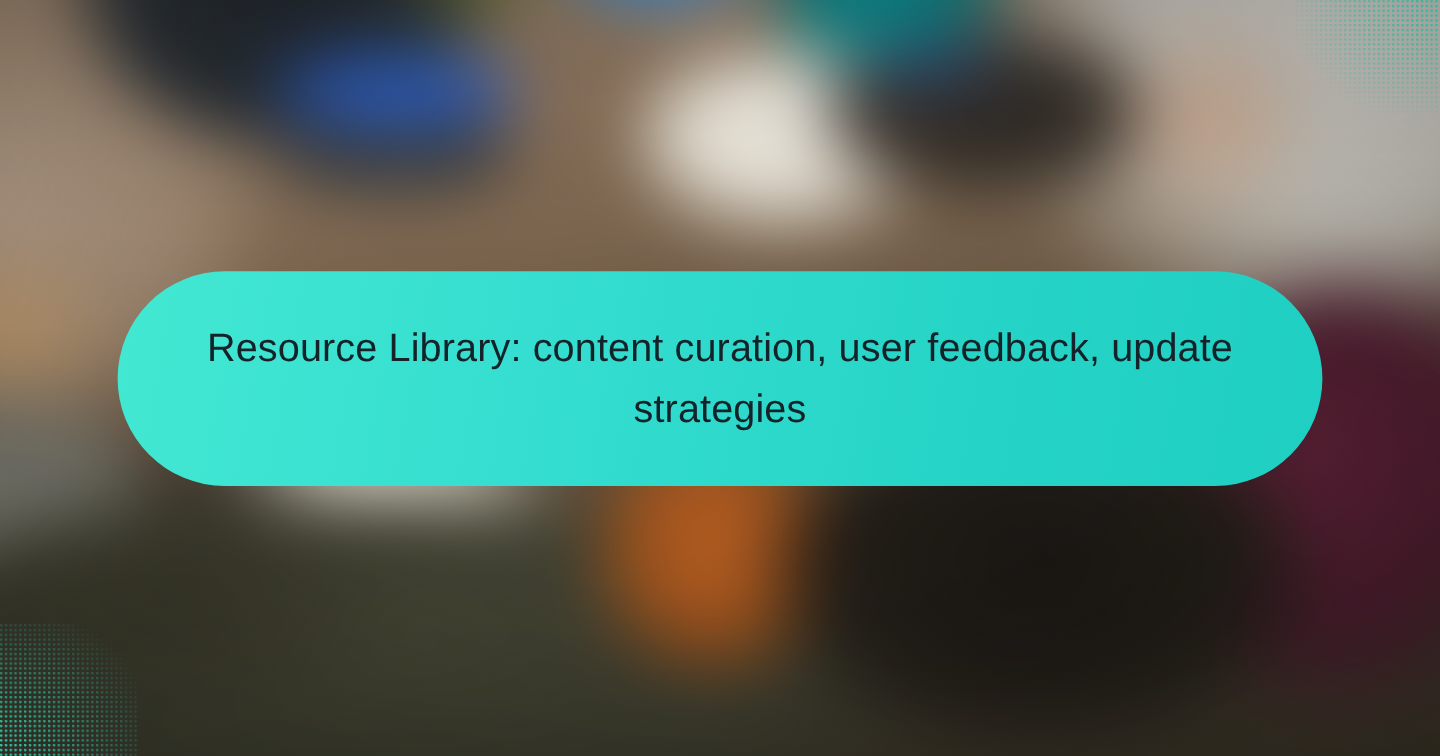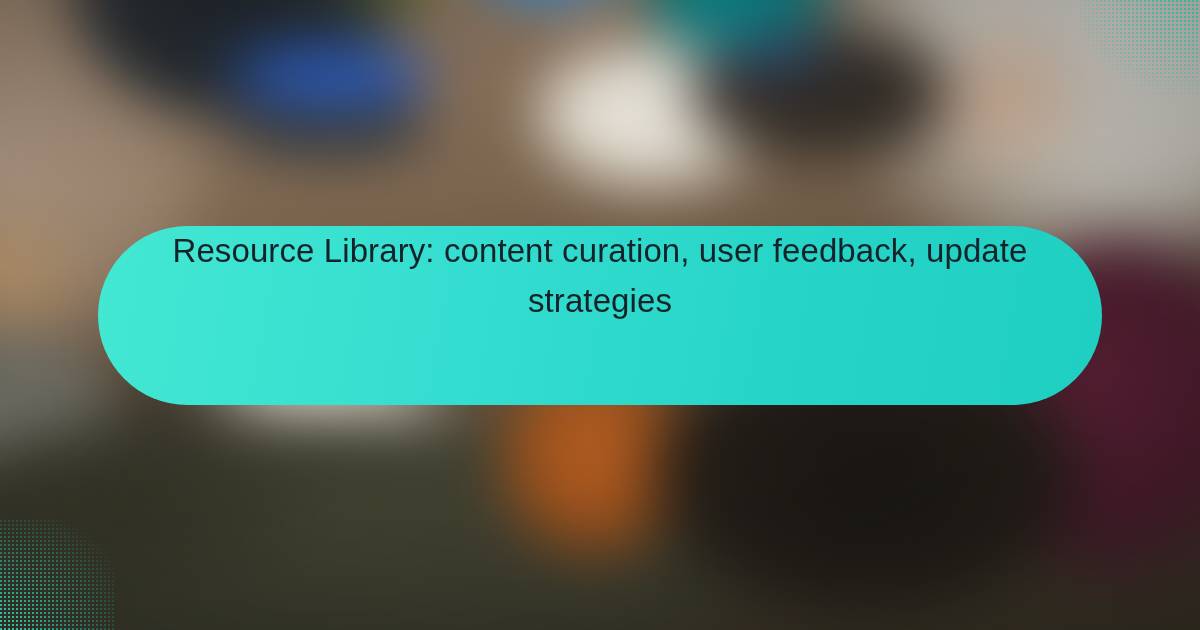--- a/index.html
+++ b/index.html
@@ -206,21 +206,21 @@
   
   .title-pill {
     position: absolute;
     left: 98px;
     top: 226px;
     width: 1004px;
     height: 179px;
     border-radius: 90px;
     background: linear-gradient(100deg, #43e8d2 0%, #35ded0 34%, #25d4c6 72%, #1fcfc2 100%);
     display: flex;
-    align-items: flex-start;
+    align-items: center;
     justify-content: center;
     box-sizing: border-box;
     padding: 0 70px;
   }
 
   .title-text {
     margin: 0;
     width: 100%;
     text-align: center;
     color: #14232a;

